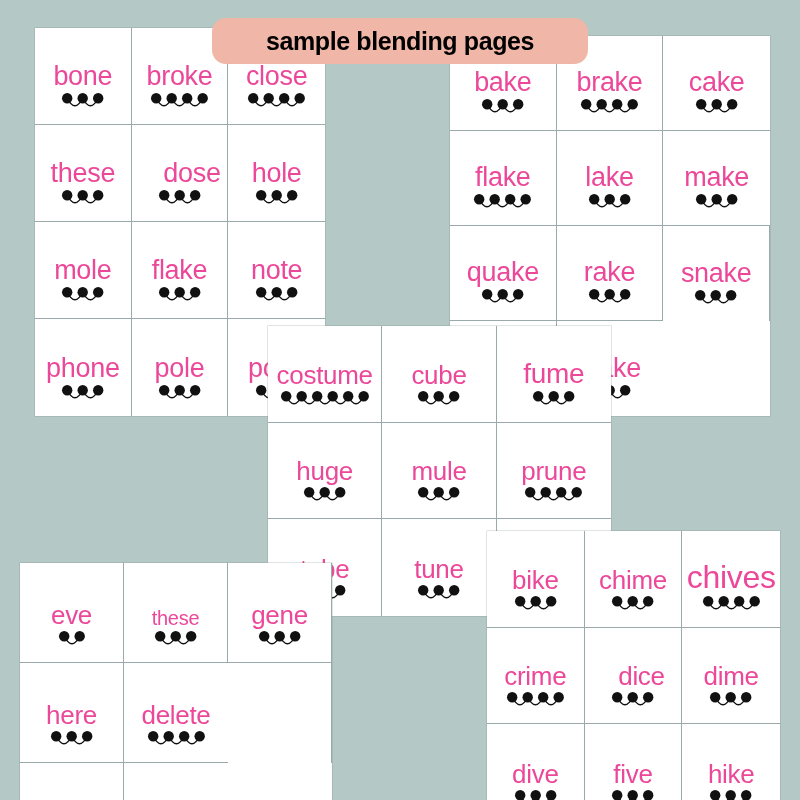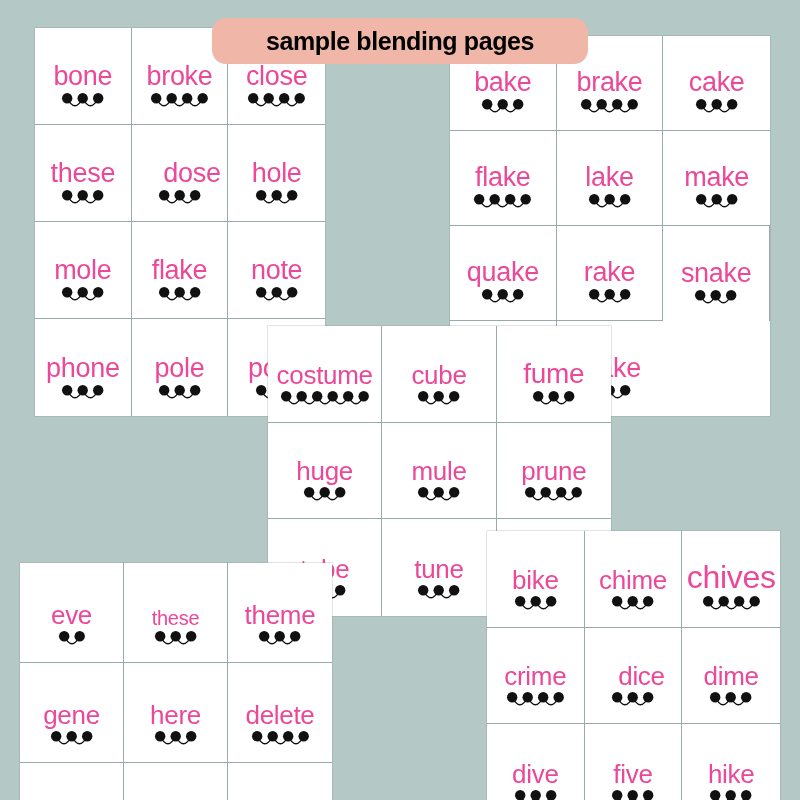--- a/index.html
+++ b/index.html
@@ -506,32 +506,20 @@
         <span class="marks">
           <svg width="45.4" height="26" viewBox="0 0 45.4 26">
             <path d="M 7.2 6.2 Q 14.95 21.2 22.7 6.2" fill="none" stroke="#111111" stroke-width="1.4"></path>
             <path d="M 22.7 6.2 Q 30.450000000000003 21.2 38.2 6.2" fill="none" stroke="#111111" stroke-width="1.4"></path>
             <circle cx="7.2" cy="6.2" r="5.2" fill="#111111"></circle>
             <circle cx="22.7" cy="6.2" r="5.2" fill="#111111"></circle>
             <circle cx="38.2" cy="6.2" r="5.2" fill="#111111"></circle>
           </svg>
         </span>
       </div>
-      <div class="cell lastcol">
-        <div class="word" style="font-size: 26px;">theme</div>
-        <span class="marks">
-          <svg width="45.4" height="26" viewBox="0 0 45.4 26">
-            <path d="M 7.2 6.2 Q 14.95 21.2 22.7 6.2" fill="none" stroke="#111111" stroke-width="1.4"></path>
-            <path d="M 22.7 6.2 Q 30.450000000000003 21.2 38.2 6.2" fill="none" stroke="#111111" stroke-width="1.4"></path>
-            <circle cx="7.2" cy="6.2" r="5.2" fill="#111111"></circle>
-            <circle cx="22.7" cy="6.2" r="5.2" fill="#111111"></circle>
-            <circle cx="38.2" cy="6.2" r="5.2" fill="#111111"></circle>
-          </svg>
-        </span>
-      </div>
       <div class="cell">
         <div class="word" style="font-size: 26px;">gene</div>
         <span class="marks">
           <svg width="45.4" height="26" viewBox="0 0 45.4 26">
             <path d="M 7.2 6.2 Q 14.95 21.2 22.7 6.2" fill="none" stroke="#111111" stroke-width="1.4"></path>
             <path d="M 22.7 6.2 Q 30.450000000000003 21.2 38.2 6.2" fill="none" stroke="#111111" stroke-width="1.4"></path>
             <circle cx="7.2" cy="6.2" r="5.2" fill="#111111"></circle>
             <circle cx="22.7" cy="6.2" r="5.2" fill="#111111"></circle>
             <circle cx="38.2" cy="6.2" r="5.2" fill="#111111"></circle>
           </svg>

